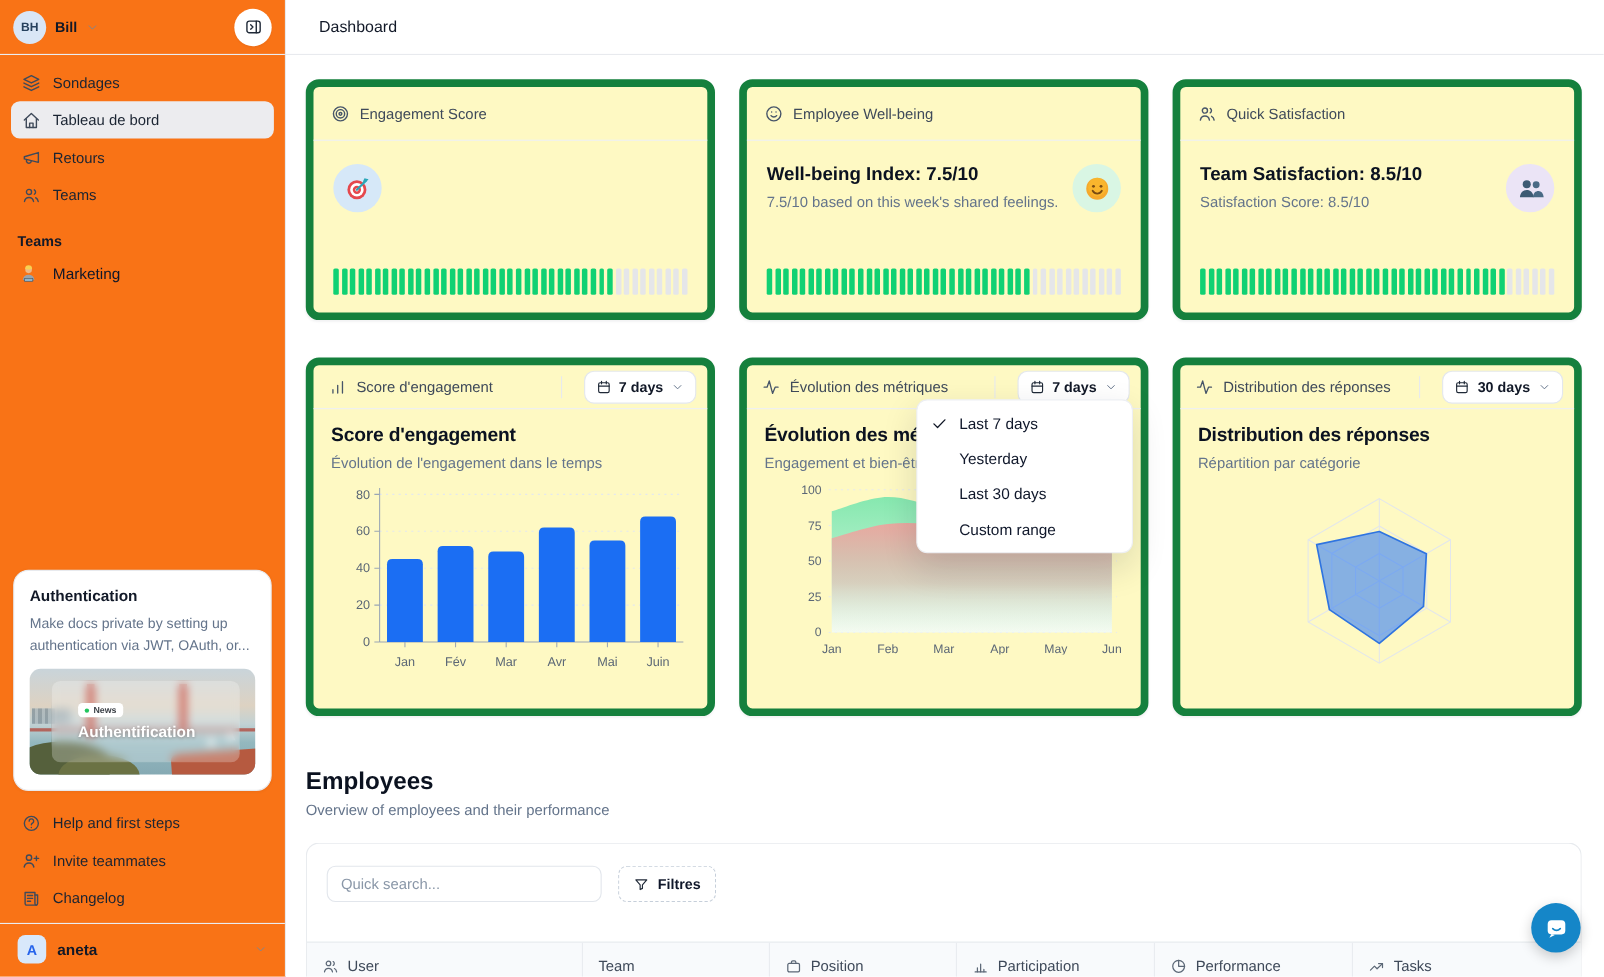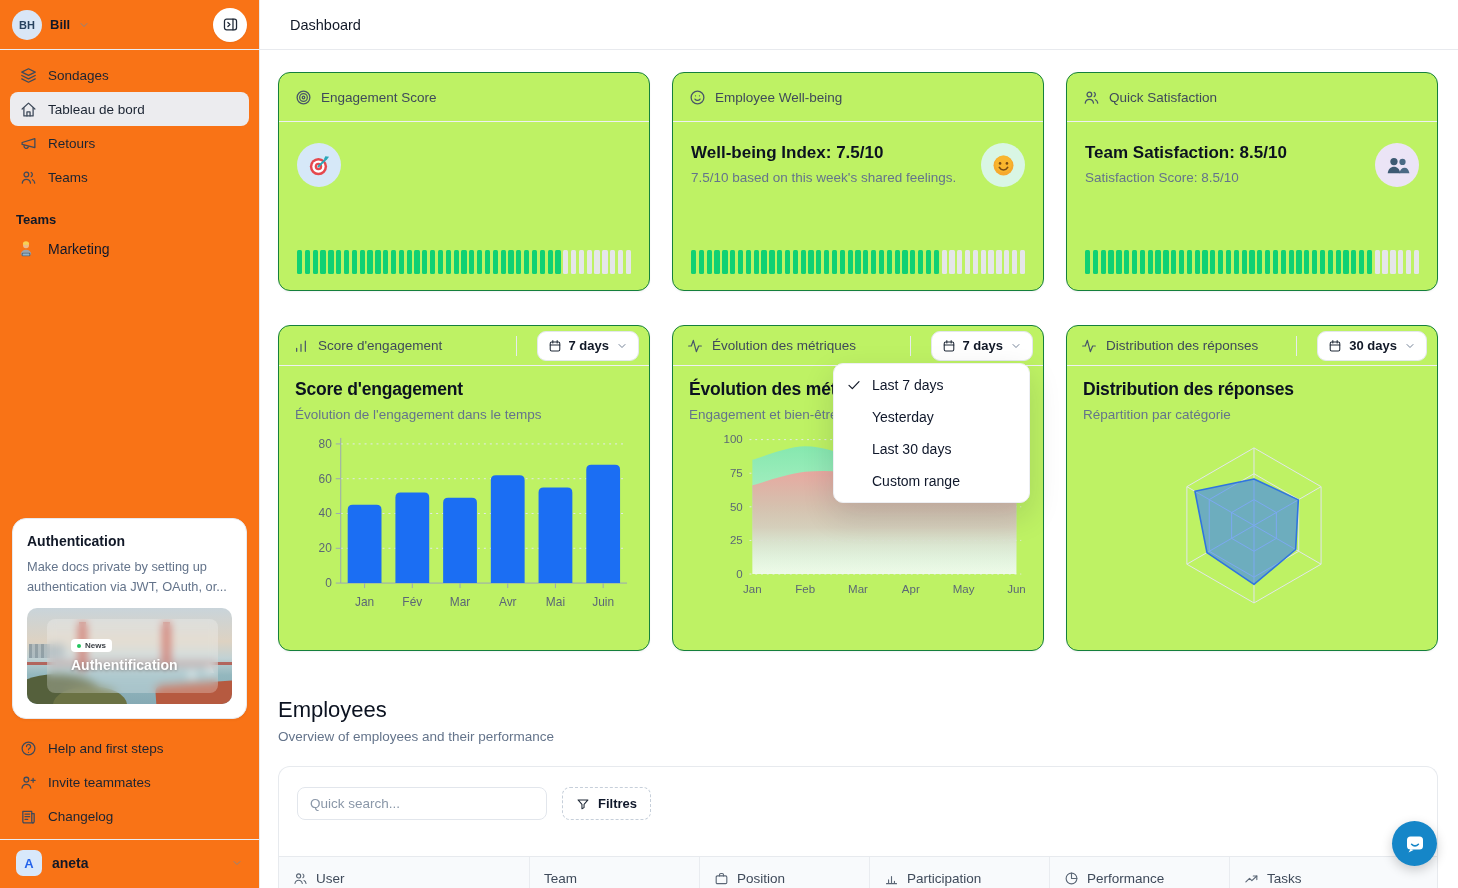--- a/index.html
+++ b/index.html
@@ -50,21 +50,21 @@
   .sb-account{margin-top:6px;border-top:1px solid #ebedf1;display:flex;align-items:center;gap:10px;padding:10px 16px 12px;cursor:pointer}
   .acc-avatar{width:26px;height:26px;border-radius:7px;background:#d8e8fb;color:#2563eb;font-weight:700;font-size:13px;display:flex;align-items:center;justify-content:center}
   .acc-name{font-size:14px;font-weight:700;color:#111827}
   .sb-account .chev{margin-left:auto}
 
   
   .main{flex:1;display:flex;flex-direction:column;min-width:0}
   .topbar{height:50px;min-height:50px;border-bottom:1px solid #e8eaee;display:flex;align-items:center;padding:0 30px;font-size:14.5px;font-weight:500;color:#111827}
   .content{flex:1;padding:22px 20px 0 18px;overflow:hidden}
   .grid3{display:grid;grid-template-columns:repeat(3,1fr);gap:22px}
-  .card{background:#bef264;border:1px solid #15803d;border-radius:12px;box-shadow:0 1px 2px rgba(15,23,42,.05);position:relative}
+  .card{background:#fef9c3;border:7px solid #15803d;border-radius:12px;box-shadow:0 1px 2px rgba(15,23,42,.05);position:relative}
   .card-h{height:49px;display:flex;align-items:center;gap:9px;padding:0 16px;border-bottom:1px solid #eef0f4;color:#3f4a5a;font-size:13.5px;font-weight:500}
   .card-h .ic{width:17px;height:17px;color:#475569}
   .stat-card{height:219px}
   .stat-body{padding:21px 18px 0;display:flex;justify-content:space-between;gap:10px}
   .stat-title{font-size:17px;font-weight:600;color:#0b1220;margin-bottom:7px}
   .stat-sub{font-size:13.5px;color:#64748b}
   .emoji-circle{width:44px;height:44px;border-radius:50%;display:flex;align-items:center;justify-content:center;flex:none}
   .emoji-circle svg{width:25px;height:25px}
   .progress{position:absolute;left:18px;right:18px;bottom:16px;display:flex;gap:2.6px;height:24px}
   .seg{flex:1;border-radius:1.5px;background:#e5e6e9}
@@ -82,21 +82,21 @@
   .chart-sub{font-size:13.5px;color:#64748b;margin-top:7px}
   .plot{width:100%;margin-top:8px}
 
   .menu{position:absolute;left:833px;top:363px;width:197px;background:#fff;border:1px solid #edeff3;border-radius:10px;box-shadow:0 12px 32px rgba(15,23,42,.14);padding:5px 0;z-index:60}
   .menu-item{display:flex;align-items:center;height:32px;padding:0 12px;font-size:14px;color:#0f172a;cursor:pointer}
   .menu-item .ck{width:16px;height:16px;margin-right:10px;color:#111827;visibility:hidden;flex:none}
   .menu-item.checked .ck{visibility:visible}
   .menu-item .ck svg{width:100%;height:100%}
 
   .emp-head{margin-top:46px}
-  .emp-title{font-size:22px;font-weight:400;color:#0b1220}
+  .emp-title{font-size:22px;font-weight:700;color:#0b1220}
   .emp-sub{font-size:13.5px;color:#64748b;margin-top:6px}
   .table-card{margin-top:22px;border:1px solid #e7eaee;border-bottom:none;border-radius:12px 12px 0 0;background:#fff;height:170px;overflow:hidden}
   .table-tools{display:flex;align-items:flex-start;gap:15px;padding:20px 18px 36px}
   .search{width:250px;height:33px;border:1px solid #e2e6ec;border-radius:8px;padding:0 12px;font-size:13.5px;color:#0f172a;outline:none;background:#fff;font-family:inherit}
   .search::placeholder{color:#8a97a8}
   .filter-btn{display:flex;align-items:center;gap:8px;height:33px;padding:0 13px;border:1px dashed #c6cfda;border-radius:8px;background:#fff;font-size:13px;font-weight:600;color:#0f172a;cursor:pointer;font-family:inherit}
   .filter-btn .ic{width:14px;height:14px;color:#1f2937}
   .thead{display:flex;border-top:1px solid #e7eaee;background:#f8fafc;height:44px}
   .th{display:flex;align-items:center;gap:8px;padding:0 14px;font-size:13.5px;font-weight:500;color:#3f4a5a;border-left:1px solid #e9ecf0}
   .th:first-child{border-left:none}

